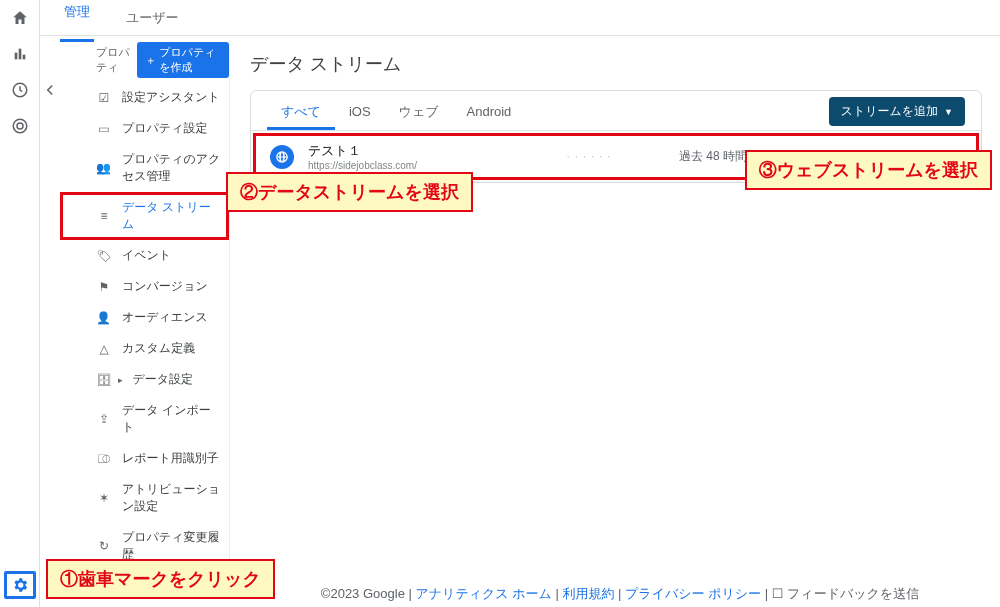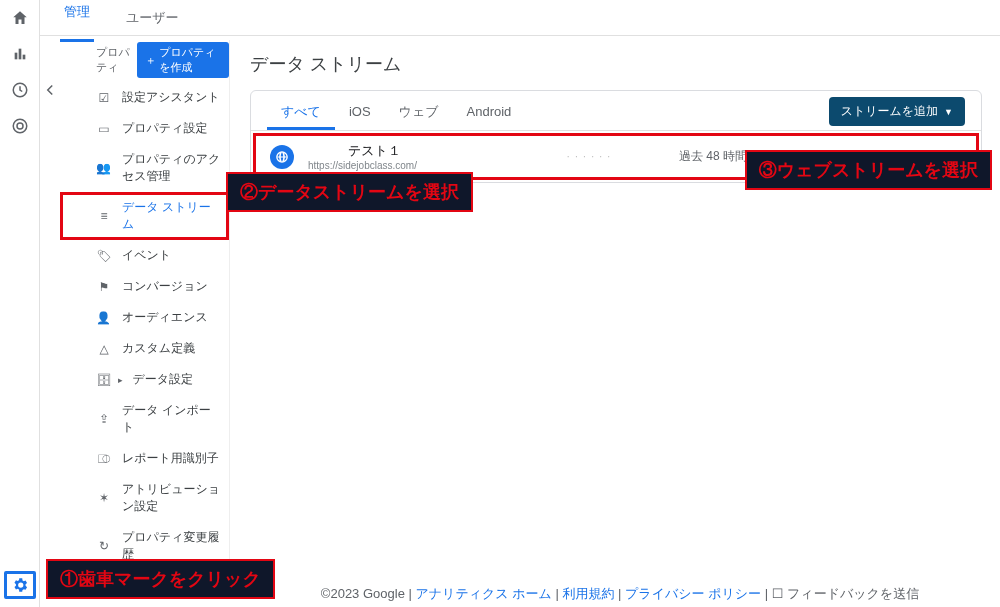--- a/index.html
+++ b/index.html
@@ -34,27 +34,27 @@
 .card-tabs { display: flex; align-items: center; padding: 0 16px; border-bottom: 1px solid #e0e0e0; position: relative; height: 40px; }
 .card-tabs .ctab { font-size: 13px; color: #5f6368; padding: 11px 14px 9px; }
 .card-tabs .ctab.active { color: #1a73e8; border-bottom: 3px solid #1a73e8; padding-bottom: 6px;}
 .add-stream { position: absolute; right: 16px; top: 6px; background: #0c4a6e; color: #fff; font-size: 12px; padding: 6px 12px; border-radius: 4px; display:flex; align-items:center; gap:6px;}
 .add-stream .tri { font-size: 9px; }
 
 .stream-row { border: 3px solid #e30613; display: flex; align-items: center; padding: 6px 14px; gap: 14px; margin: 2px; }
 .globe { width: 24px; height: 24px; background: #1a73e8; border-radius: 50%; display:flex; align-items:center; justify-content:center; flex-shrink:0;}
 .globe svg { fill:#fff; width:14px; height:14px;}
 .stream-info { flex: 0 0 200px; }
-.stream-name { font-size: 13px; color: #202124; margin-left: 40px; }
+.stream-name { font-size: 13px; color: #202124; }
 .stream-url { font-size: 10px; color: #80868b; }
 .stream-mid { flex: 1; text-align:center; font-size: 10px; color: #bbb; letter-spacing:1px;}
 .stream-status { font-size: 12px; color: #5f6368; flex: 0 0 260px; text-align:right;}
 .stream-chev { width: 18px; color: #5f6368; text-align:right; font-size:16px;}
 
-.anno { position: absolute; border: 2px solid #e30613; color: #e30613; font-size: 18px; font-weight: bold; background: #0f172a; padding: 6px 12px; }
+.anno { position: absolute; border: 2px solid #e30613; color: #e30613; font-size: 18px; font-weight: bold; background: #fef9c3; padding: 6px 12px; }
 #anno1 { left: 46px; bottom: 8px; }
 #anno2 { left: 226px; top: 172px; }
 #anno3 { right: 8px; top: 150px; }
 
 .footer { position: absolute; left: 240px; right: 0; bottom: 4px; font-size: 13px; color: #5f6368; text-align: center; }
 .footer a { color: #1a73e8; text-decoration: none; }
 .footer .fb { color: #5f6368; }
 </style>
 </head>
 <body>

